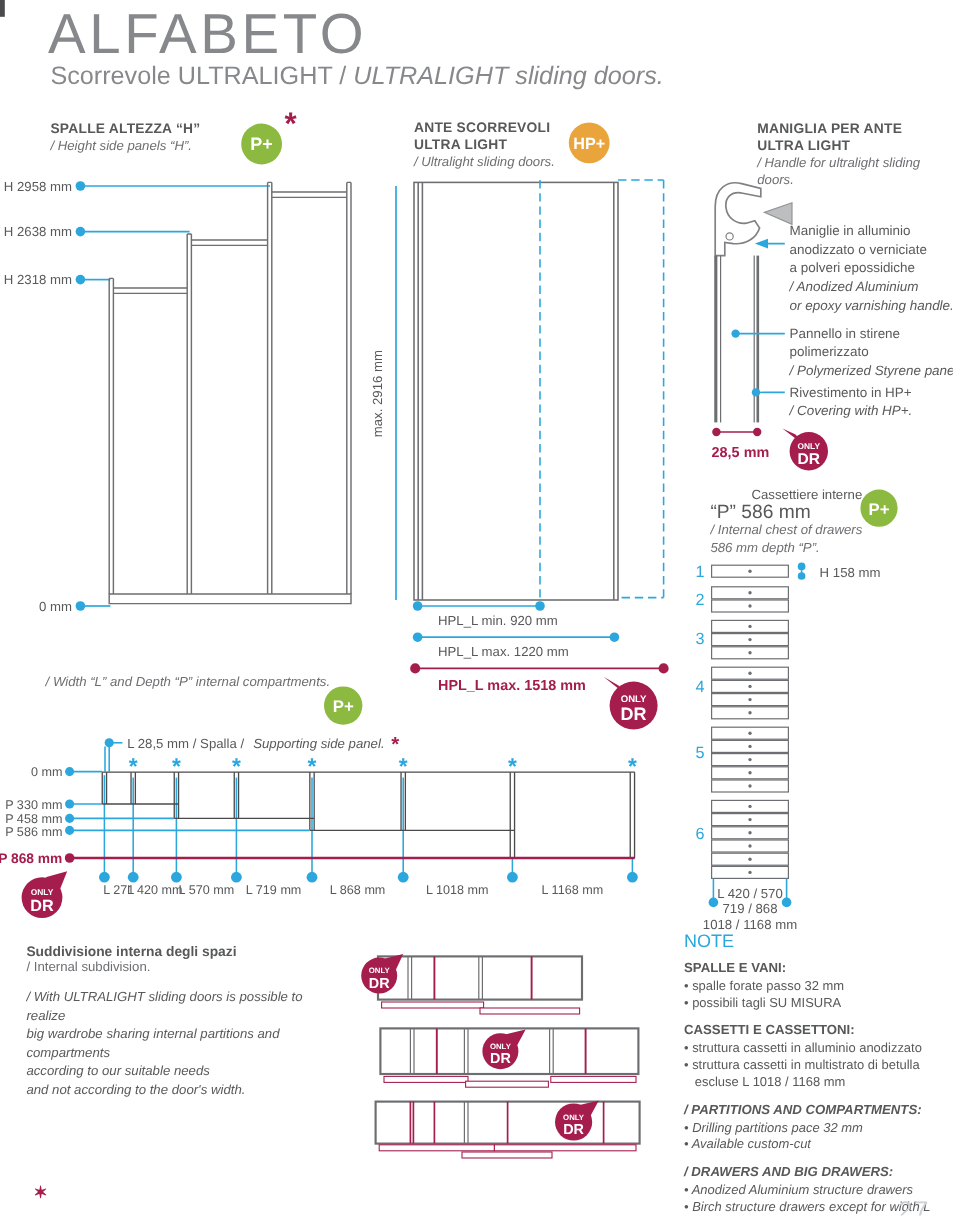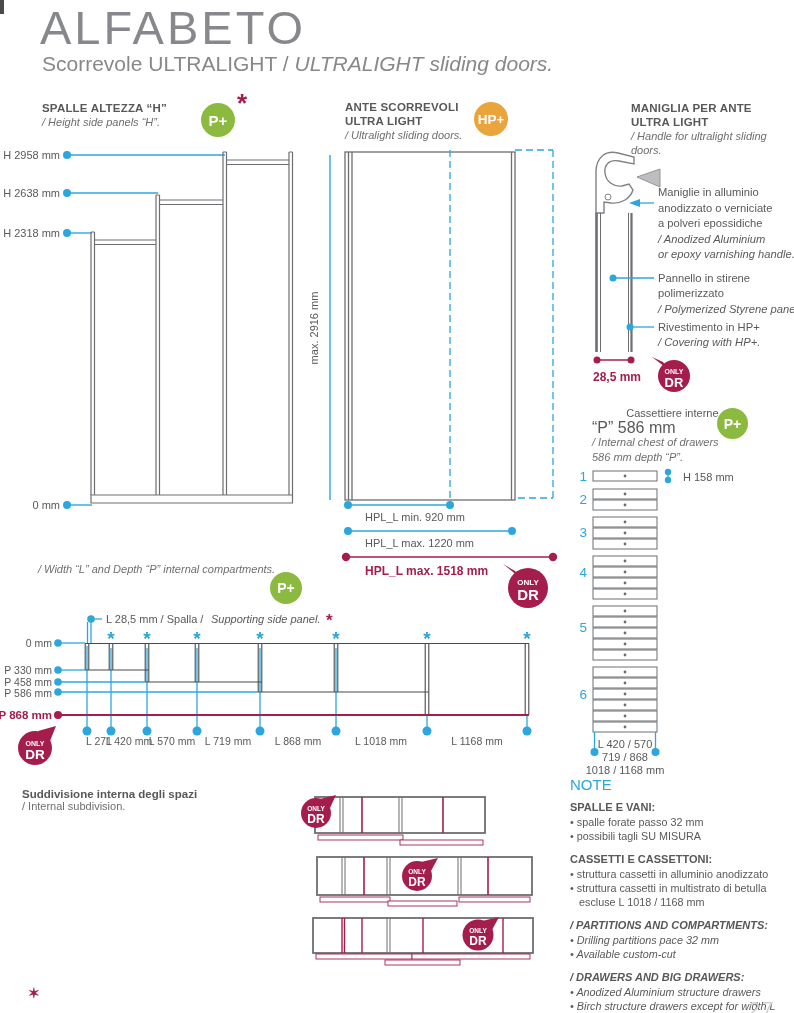--- a/index.html
+++ b/index.html
@@ -357,20 +357,24 @@
     <polygon points="56,726 38,731 50,741" fill="#a51d4d"></polygon>
     <circle cx="35" cy="748" r="17" fill="#a51d4d"></circle>
     <text x="35" y="746" text-anchor="middle" font-size="7" font-weight="bold" fill="#fff">ONLY</text>
     <text x="35" y="759" text-anchor="middle" font-size="13.5" font-weight="bold" fill="#fff">DR</text>
   </g>
 </svg>
 
 <div class="abs" style="left:22px;top:788px;width:260px;">
   <div style="font-weight:bold;font-size:11.5px;color:#57585a;">Suddivisione interna degli spazi</div>
   <div style="font-size:11px;color:#6d6e71;margin-bottom:12px;">/ Internal subdivision.</div>
+  <div class="body-txt it"> / With ULTRALIGHT sliding doors is possible to realize
+big wardrobe sharing internal partitions and compartments
+according to our suitable needs
+and not according to the door's width.</div>
 </div>
 
 <svg width="265" height="185" viewBox="285 785 265 185" style="left:285px;top:785px;">
 
   <g>
     <rect x="315" y="797" width="170" height="36" fill="#fff" stroke="#6d6e71" stroke-width="1.8"></rect>
     <g stroke="#6d6e71" stroke-width="1">
         <line x1="340" y1="797" x2="340" y2="833"></line>
         <line x1="343" y1="797" x2="343" y2="833"></line>
         <line x1="399" y1="797" x2="399" y2="833"></line>

